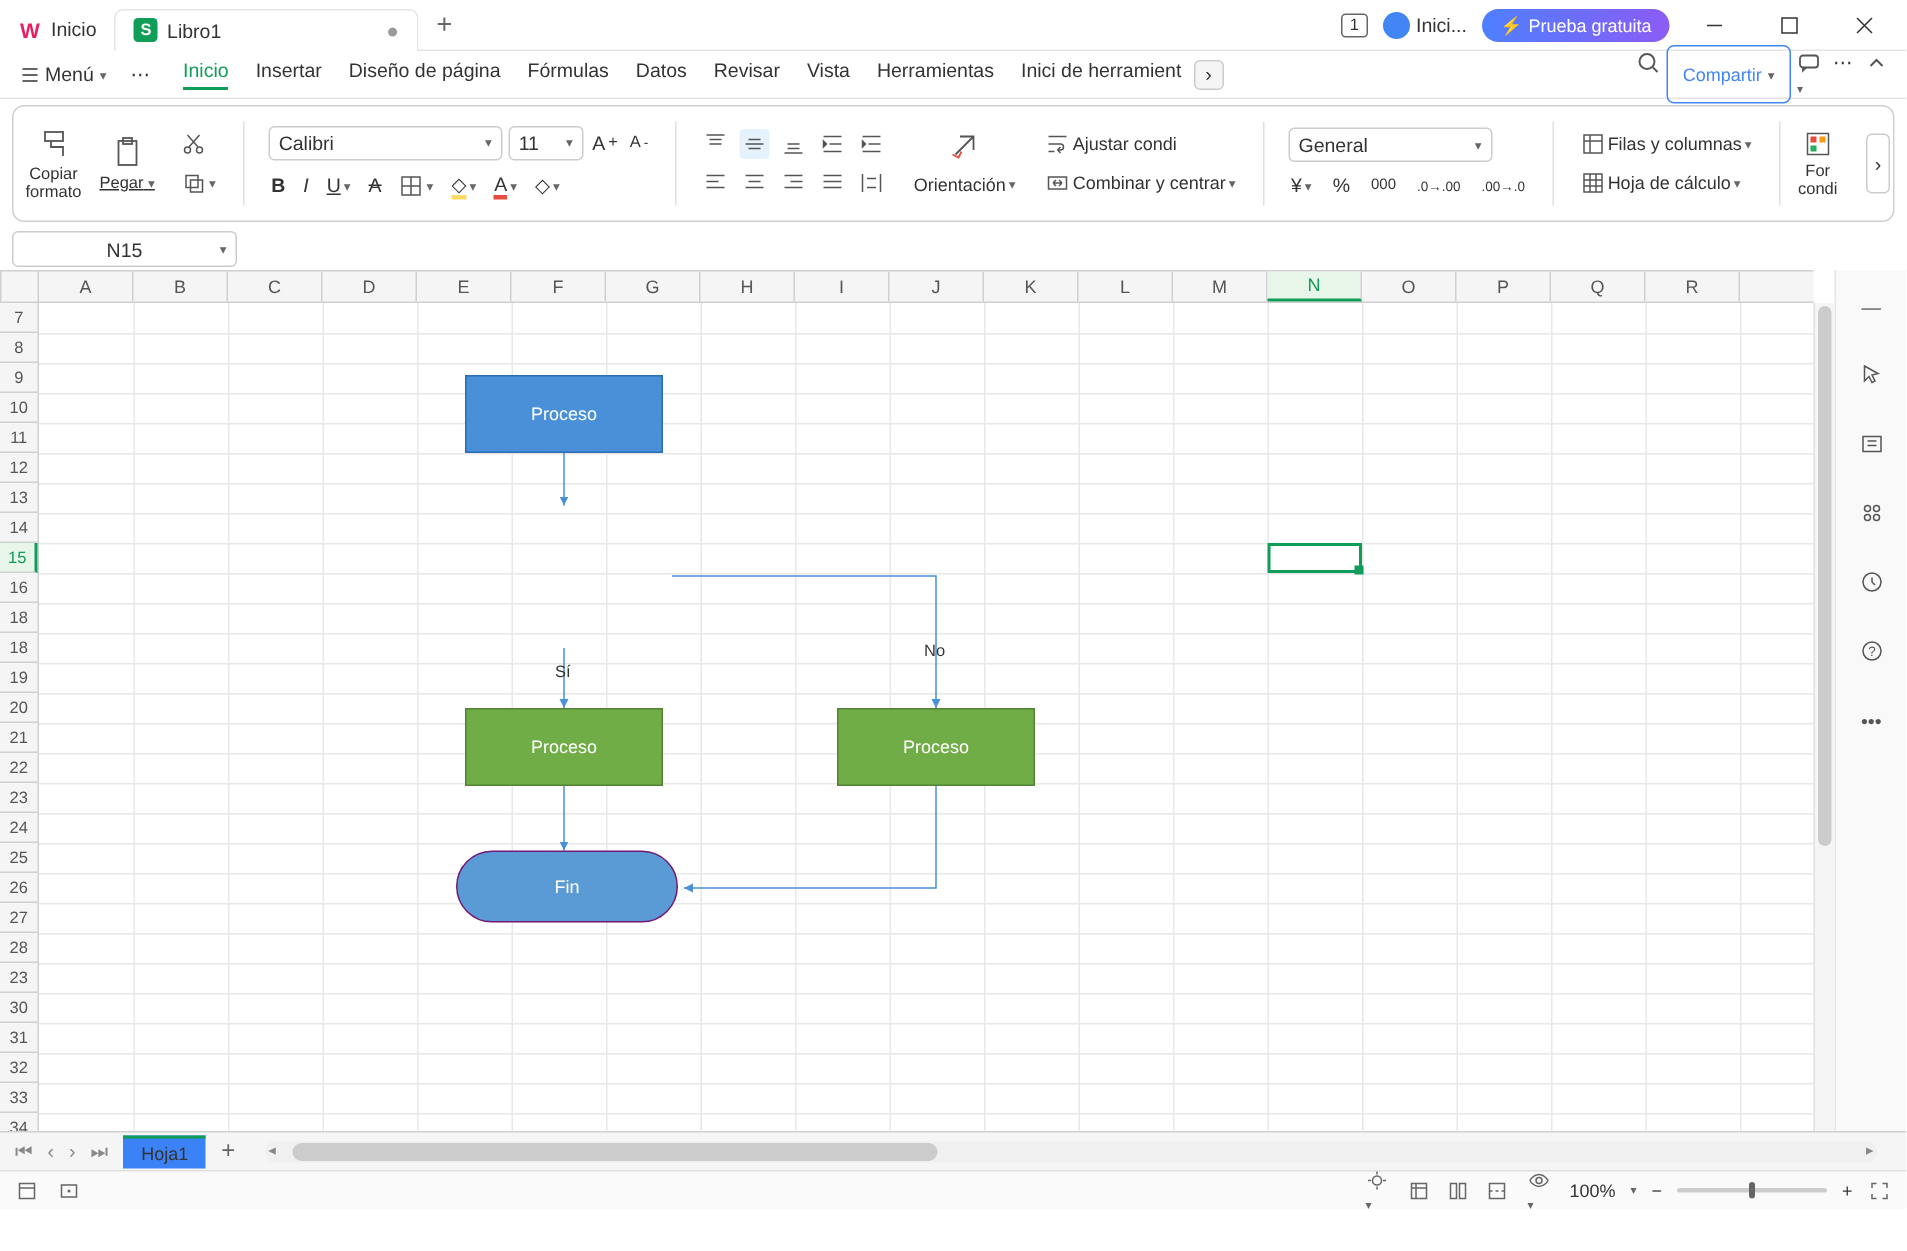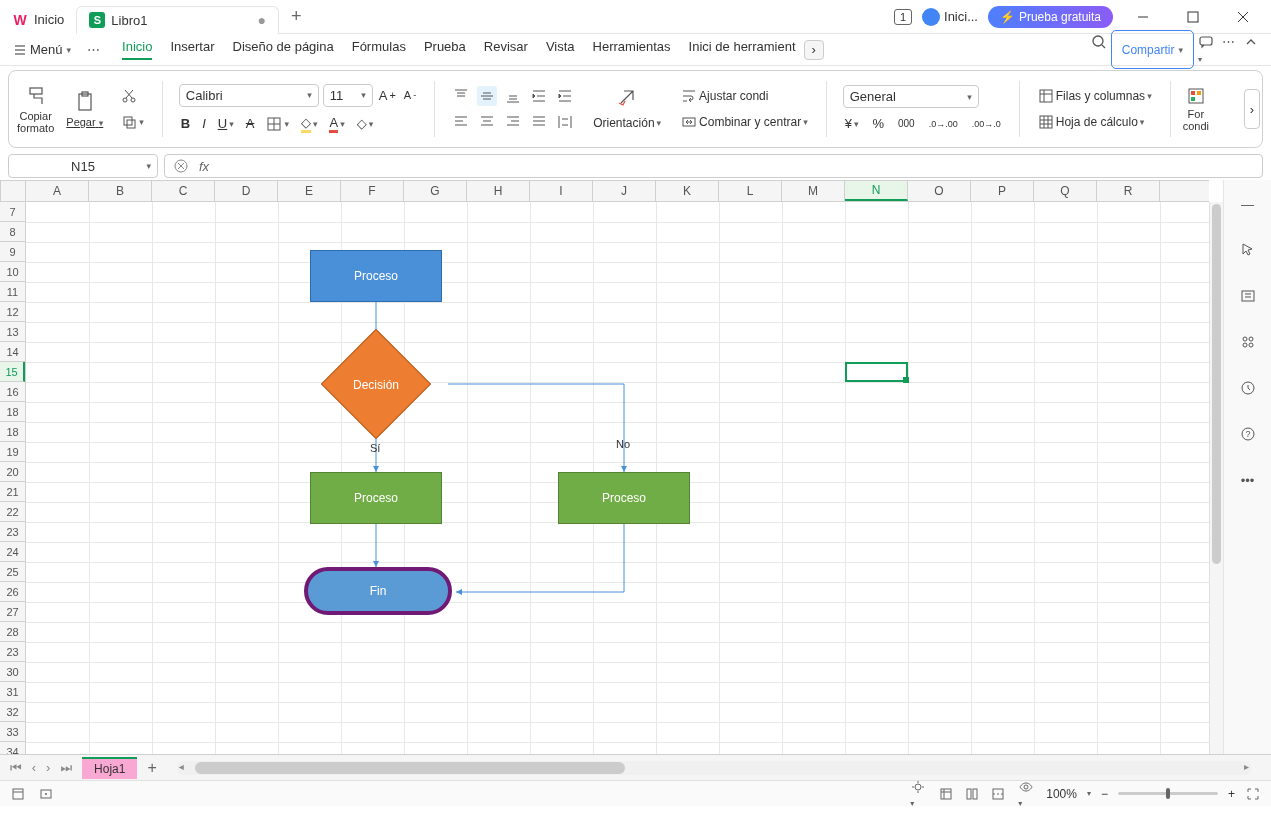--- a/index.html
+++ b/index.html
@@ -34,21 +34,21 @@
 .icon-btn { cursor: pointer; padding: 4px; }
 
 
 .ribbon { height: 78px; border: 1px solid #d0d0d0; border-radius: 8px; margin: 4px 8px; display: flex; align-items: center; padding: 4px 8px; gap: 8px; position: relative; overflow: hidden; }
 .ribbon-group { display: flex; flex-direction: column; align-items: center; gap: 2px; padding: 0 4px; text-decoration: underline; }
 .ribbon-group-h { display: flex; flex-direction: column; gap: 6px; padding: 0 4px; }
 .ribbon-row { display: flex; align-items: center; gap: 4px; }
 .ribbon-sep { width: 1px; height: 56px; background: #e0e0e0; margin: 0 4px; }
 .rb-btn { display: flex; align-items: center; gap: 2px; cursor: pointer; padding: 2px; border-radius: 3px; }
 .rb-btn-lg { display: flex; flex-direction: column; align-items: center; gap: 2px; cursor: pointer; font-size: 11px; text-align: center; }
-.font-select { border: 1px solid #ccc; border-radius: 4px; padding: 3px 6px; width: 140px; display: flex; align-items: center; justify-content: space-between; background: #fff; }
+.font-select { border: 1px solid #ccc; border-radius: 4px; padding: 3px 6px; width: 156px; display: flex; align-items: center; justify-content: space-between; background: #fff; }
 .size-select { border: 1px solid #ccc; border-radius: 4px; padding: 3px 6px; width: 50px; display: flex; align-items: center; justify-content: space-between; background: #fff; }
 .fmt-select { border: 1px solid #ccc; border-radius: 4px; padding: 3px 6px; width: 136px; display: flex; align-items: center; justify-content: space-between; background: #fff; }
 .chev { font-size: 9px; color: #666; }
 .ribbon-expand { position: absolute; right: 2px; top: 50%; transform: translateY(-50%); width: 16px; height: 40px; border: 1px solid #ccc; border-radius: 4px; background: #fff; display: flex; align-items: center; justify-content: center; cursor: pointer; }
 
 
 .formula-bar { height: 28px; display: flex; align-items: center; padding: 2px 8px; gap: 6px; }
 .name-box { border: 1px solid #ccc; border-radius: 4px; width: 150px; height: 24px; display: flex; align-items: center; justify-content: center; position: relative; }
 .name-box .chev { position: absolute; right: 6px; }
 .fx-area { flex: 1; border: 1px solid #ccc; border-radius: 4px; height: 24px; display: flex; align-items: center; padding: 0 8px; gap: 10px; }
@@ -71,32 +71,32 @@
 .sel-handle { position: absolute; right: -3px; bottom: -3px; width: 6px; height: 6px; background: #0f9d58; }
 .vscroll { position: absolute; top: 22px; right: 0; width: 14px; bottom: 0; background: #f5f5f5; border-left: 1px solid #e0e0e0; }
 .vscroll-thumb { position: absolute; top: 2px; left: 2px; right: 2px; height: 360px; background: #ccc; border-radius: 6px; }
 
 
 .shape { position: absolute; display: flex; align-items: center; justify-content: center; color: #fff; font-size: 12px; }
 .shape-rect { background: #4a90d9; border: 1px solid #2a6db0; }
 .diamond-inner { width: 100%; height: 100%; background: #ed7d31; border: 1px solid #b85f20; transform: rotate(45deg); }
 .diamond-label { position: absolute; }
 .shape-green { background: #70ad47; border: 1px solid #548235; }
-.shape-term { background: #5b9bd5; border: 4px solid #701a75; border-radius: 24px; justify-content: center; }
+.shape-term { background: #5b9bd5; border: 1px solid #701a75; border-radius: 24px; justify-content: center; }
 .flow-label { position: absolute; font-size: 11px; color: #333; }
 
 
 .right-sidebar { width: 48px; background: #f9f9f9; border-left: 1px solid #e5e5e5; display: flex; flex-direction: column; align-items: center; gap: 18px; padding-top: 10px; }
 .rs-btn { width: 28px; height: 28px; display: flex; align-items: center; justify-content: center; cursor: pointer; color: #555; }
 
 
 .sheet-bar { height: 26px; display: flex; align-items: center; border-top: 1px solid #d0d0d0; background: #f5f5f5; }
 .sheet-nav { display: flex; gap: 2px; padding: 0 6px; }
 .sheet-nav-btn { padding: 2px 4px; cursor: pointer; color: #888; }
-.sheet-tab { background: #f9a8d4; border-top: 2px solid #0f9d58; padding: 3px 12px; font-size: 12px; }
+.sheet-tab { background: #3b82f6; border-top: 2px solid #0f9d58; padding: 3px 12px; font-size: 12px; }
 .add-sheet { padding: 0 10px; cursor: pointer; font-size: 16px; color: #666; }
 .hscroll { flex: 1; height: 14px; margin: 0 20px 0 10px; background: #f0f0f0; position: relative; border-radius: 6px; }
 .hscroll-l, .hscroll-r { position: absolute; top: 0; font-size: 10px; color: #888; }
 .hscroll-l { left: 2px; } .hscroll-r { right: 2px; }
 .hscroll-thumb { position: absolute; left: 18px; top: 1px; height: 12px; width: 430px; background: #ccc; border-radius: 6px; }
 
 
 .status-bar { height: 26px; display: flex; align-items: center; padding: 0 10px; gap: 12px; border-top: 1px solid #e0e0e0; background: #fafafa; font-size: 12px; }
 .status-right { margin-left: auto; display: flex; align-items: center; gap: 10px; }
 .view-btn { cursor: pointer; padding: 2px; }
@@ -157,21 +157,21 @@
       </svg>
     <span>Menú</span>
     <span class="chev">▾</span>
   </div>
   <div class="menu-dots">⋯</div>
   <div class="ribbon-tabs">
     <div class="ribbon-tab active">Inicio</div>
     <div class="ribbon-tab">Insertar</div>
     <div class="ribbon-tab">Diseño de página</div>
     <div class="ribbon-tab">Fórmulas</div>
-    <div class="ribbon-tab">Prueba</div>
+    <div class="ribbon-tab">Datos</div>
     <div class="ribbon-tab">Revisar</div>
     <div class="ribbon-tab">Vista</div>
     <div class="ribbon-tab">Herramientas</div>
     <div class="ribbon-tab">Inici de herramient</div>
   </div>
   <div class="ribbon-scroll">›</div>
   <div class="menubar-right">
     <div class="search-btn">
       <svg class="ico" viewBox="0 0 16 16">
           <circle cx="7" cy="7" r="5" fill="none" stroke="#555" stroke-width="1.3"></circle>
@@ -419,27 +419,20 @@
     <span style="white-space:pre-line;line-height:1.1">For
 condi</span>
   </div>
   <div class="ribbon-expand">›</div>
 </div>
 
 <div class="formula-bar">
   <div class="name-box">
     <span>N15</span>
     <span class="chev">▾</span>
-  </div>
-  <div class="fx-area">
-    <svg class="ico" viewBox="0 0 16 16">
-        <circle cx="8" cy="8" r="6" fill="none" stroke="#888"></circle>
-        <path d="M5 5l6 6M11 5l-6 6" stroke="#888"></path>
-      </svg>
-    <span style="font-style:italic;color:#666">fx</span>
   </div>
 </div>
 
 <div class="grid-wrap">
   <div class="grid-main">
     <div class="corner"></div>
     <div class="col-headers" id="col-headers">
         <div class="col-h">A</div>
         <div class="col-h">B</div>
         <div class="col-h">C</div>
@@ -551,26 +544,22 @@
         <path d="M350 100 L350 135" stroke="#4a90d9" fill="none" marker-end="url(#arrow)"></path>
         <path d="M350 230 L350 270" stroke="#4a90d9" fill="none" marker-end="url(#arrow)"></path>
         <path d="M422 182 L598 182 L598 270" stroke="#4a90d9" fill="none" marker-end="url(#arrow)"></path>
         <path d="M350 322 L350 365" stroke="#4a90d9" fill="none" marker-end="url(#arrow)"></path>
         <path d="M598 322 L598 390 L430 390" stroke="#4a90d9" fill="none" marker-end="url(#arrow)"></path>
       </svg>
 
       <div class="shape shape-rect" style="left:284px;top:48px;width:132px;height:52px">
         <span>Proceso</span>
       </div>
-      <div class="shape" style="left:278px;top:135px;width:144px;height:95px">
-        <div class="diamond-inner" style="width:78px;height:78px;position:absolute;left:33px;top:8px"></div>
-        <span class="diamond-label">Decisión</span>
-      </div>
       <div class="flow-label" style="left:344px;top:240px">Sí</div>
-      <div class="flow-label" style="left:590px;top:236px">No</div>
+      <div class="flow-label" style="left:590px;top:226px">No</div>
       <div class="shape shape-green" style="left:284px;top:270px;width:132px;height:52px">
         <span>Proceso</span>
       </div>
       <div class="shape shape-green" style="left:532px;top:270px;width:132px;height:52px">
         <span>Proceso</span>
       </div>
       <div class="shape shape-term" style="left:278px;top:365px;width:148px;height:48px">
         <span>Fin</span>
       </div>
     </div>

